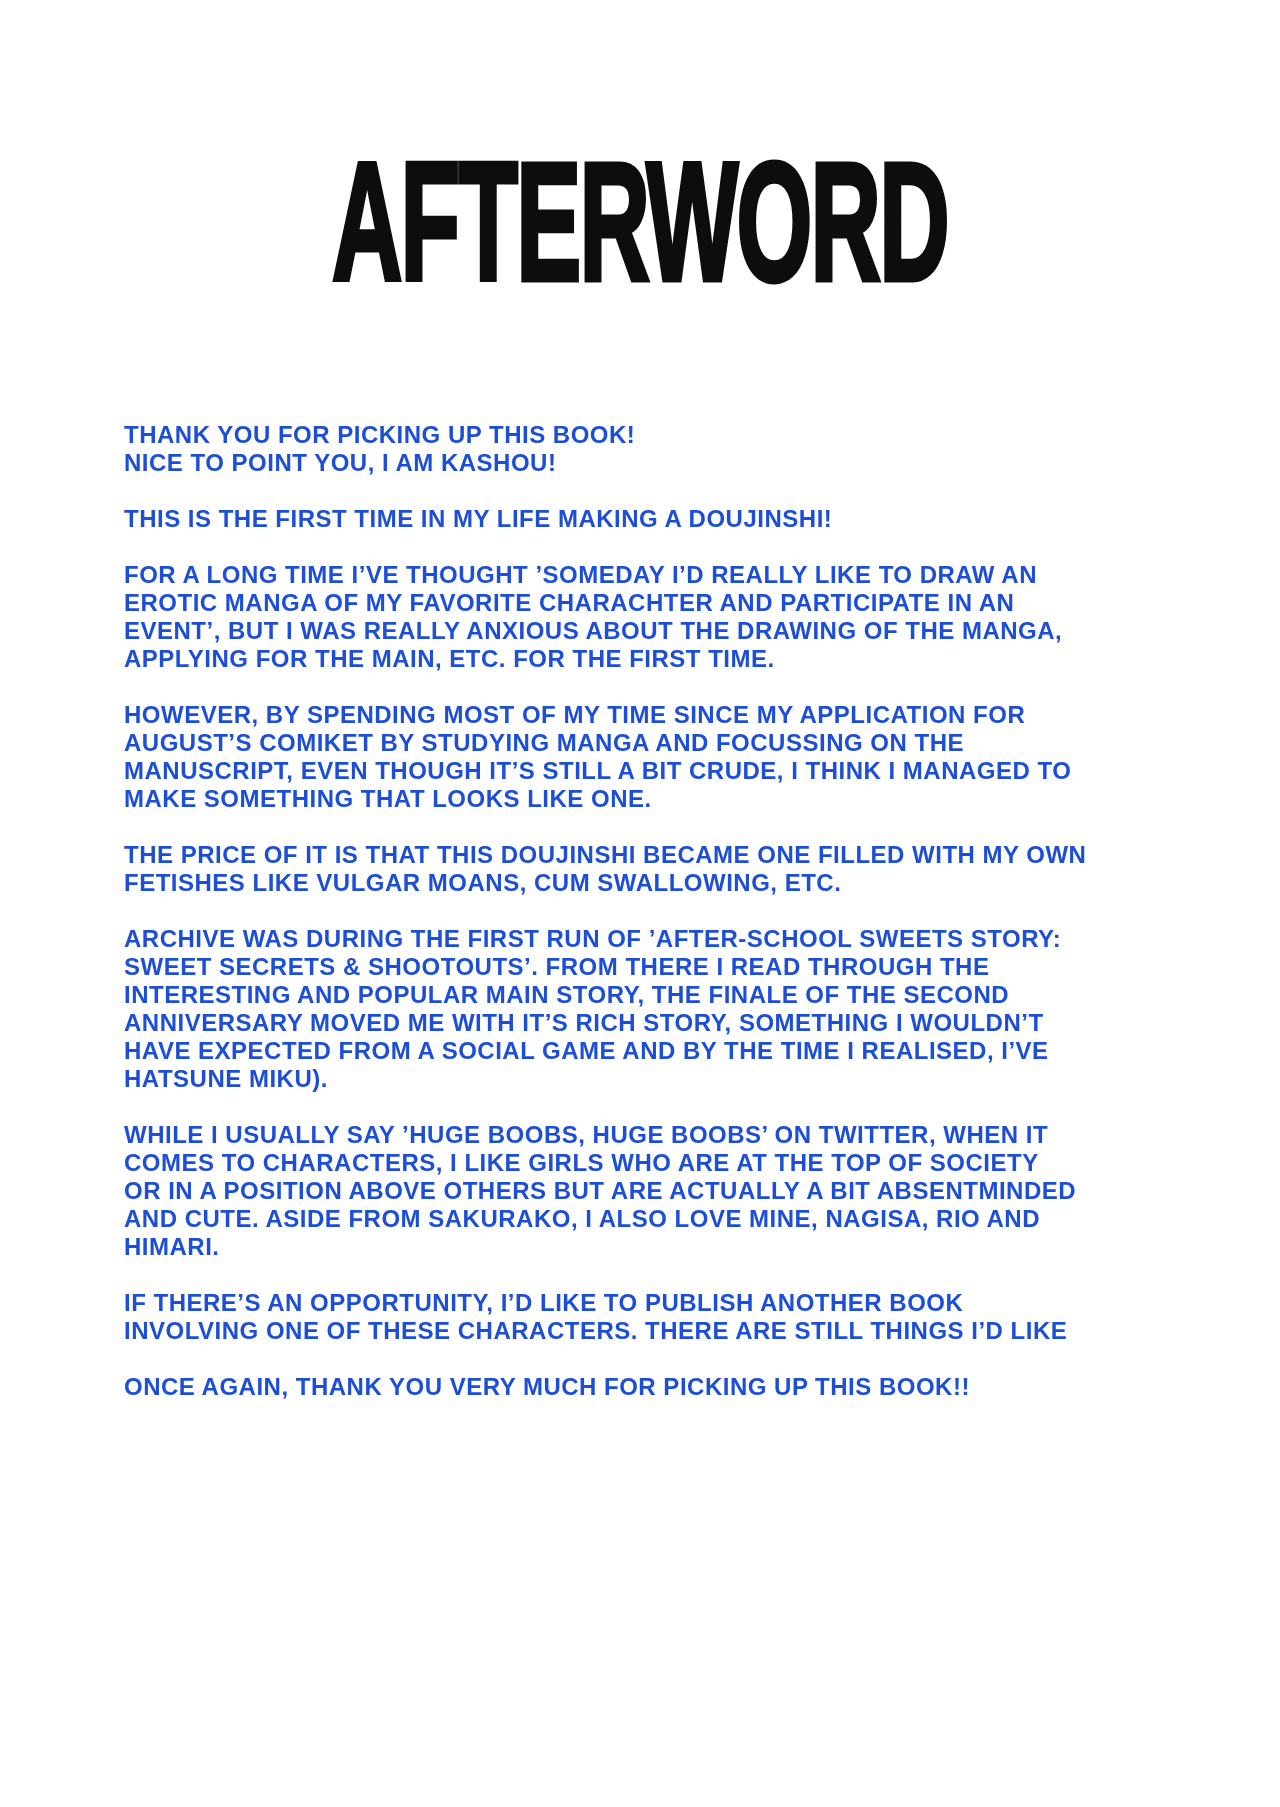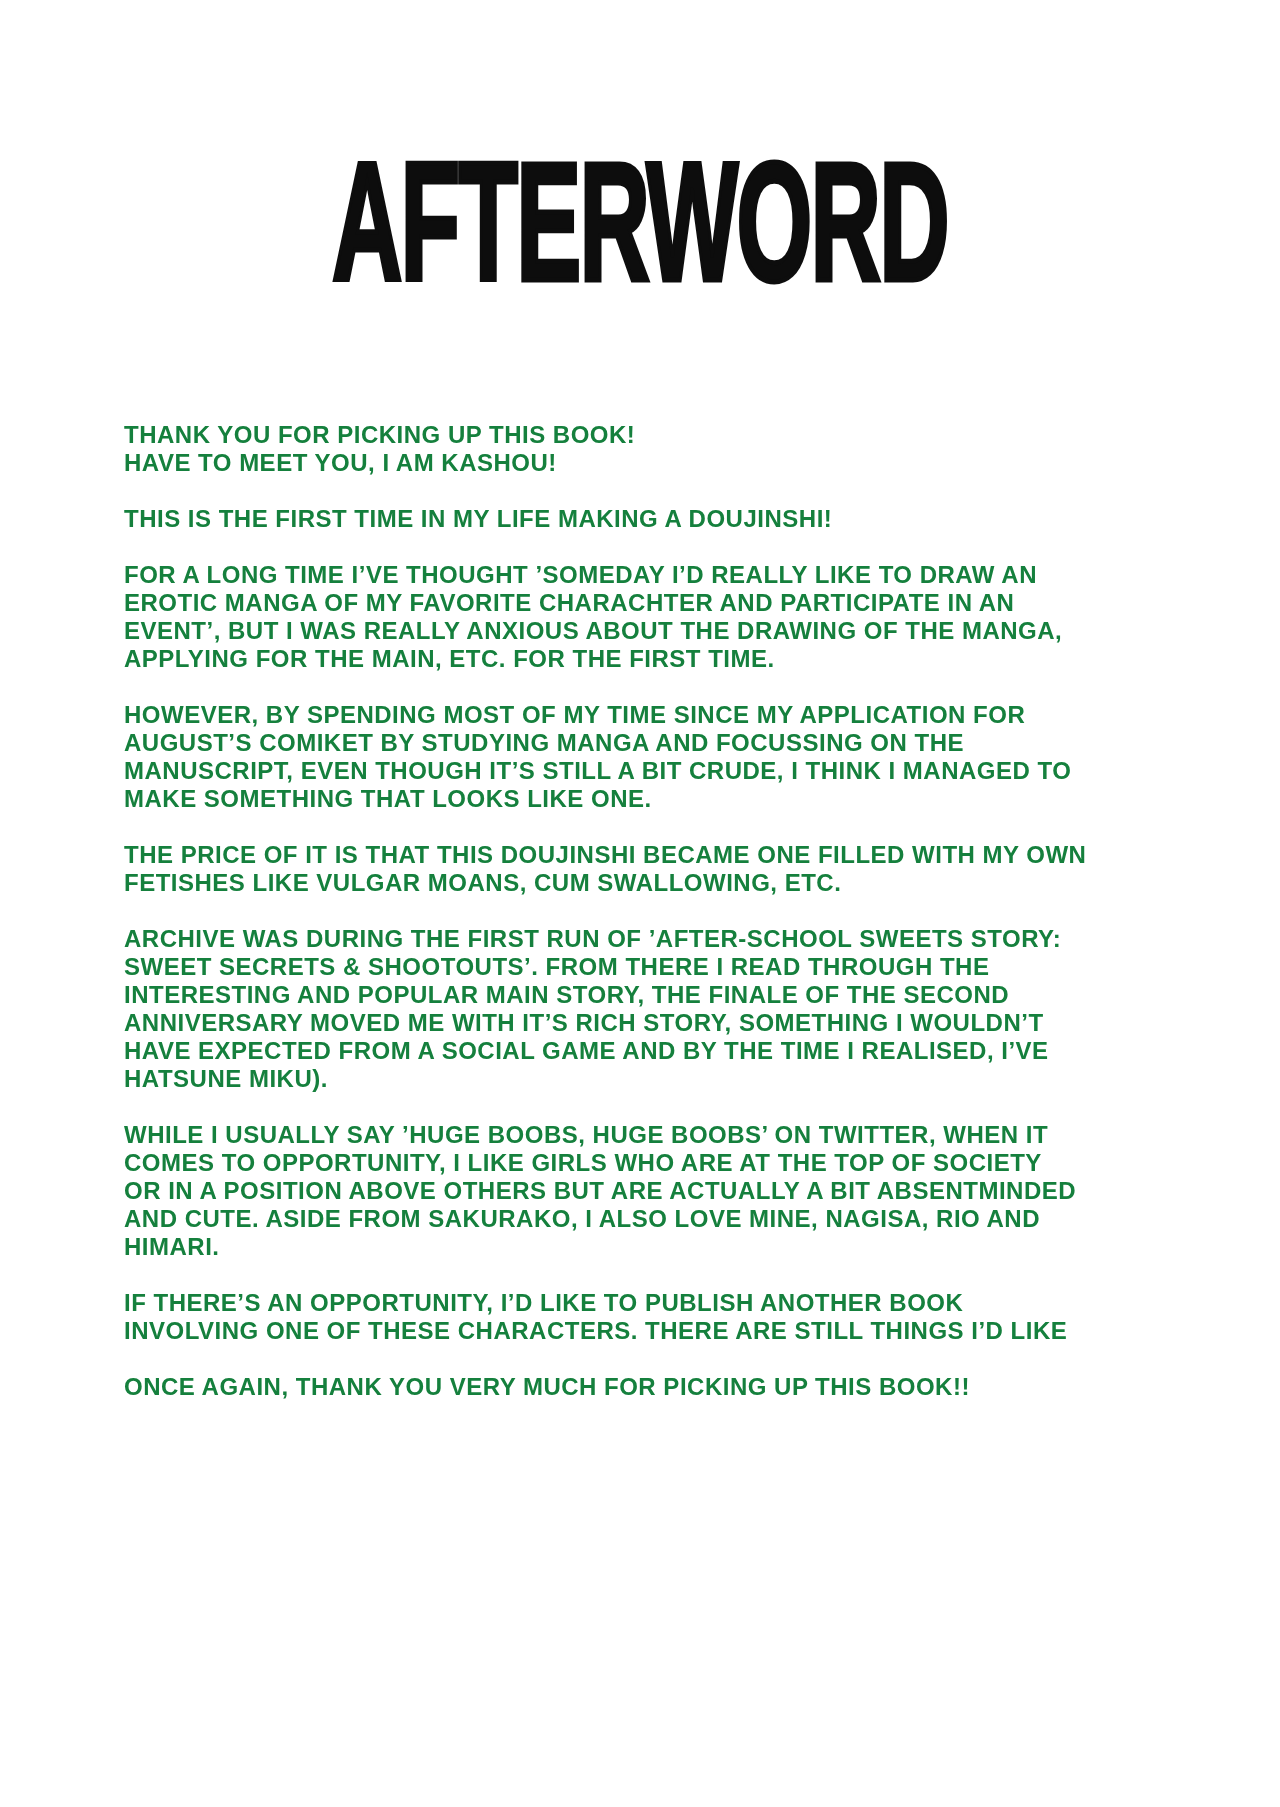--- a/index.html
+++ b/index.html
@@ -37,21 +37,21 @@
   }
   .body-text {
     position: absolute;
     left: 124px;
     top: 421px;
     width: 1080px;
     font-size: 24px;
     font-weight: bold;
     line-height: 28px;
     letter-spacing: 0.5px;
-    color: #15803d;
+    color: #1d4ed8;
   }
   .para {
     margin: 0 0 28px 0;
   }
   .line {
     white-space: nowrap;
   }
 </style>
 </head>
 <body>
@@ -59,21 +59,21 @@
 <div class="page">
 
   <div class="title-row">
     <span class="title">AFTERWORD</span>
   </div>
 
   <div class="body-text">
 
     <div class="para">
       <div class="line">THANK YOU FOR PICKING UP THIS BOOK!</div>
-      <div class="line">HAVE TO MEET YOU, I AM KASHOU!</div>
+      <div class="line">NICE TO POINT YOU, I AM KASHOU!</div>
     </div>
 
     <div class="para">
       <div class="line">THIS IS THE FIRST TIME IN MY LIFE MAKING A DOUJINSHI!</div>
     </div>
 
     <div class="para">
       <div class="line">FOR A LONG TIME I’VE THOUGHT ’SOMEDAY I’D REALLY LIKE TO DRAW AN</div>
       <div class="line">EROTIC MANGA OF MY FAVORITE CHARACHTER AND PARTICIPATE IN AN</div>
       <div class="line">EVENT’, BUT I WAS REALLY ANXIOUS ABOUT THE DRAWING OF THE MANGA,</div>
@@ -96,21 +96,21 @@
       <div class="line">ARCHIVE WAS DURING THE FIRST RUN OF ’AFTER-SCHOOL SWEETS STORY:</div>
       <div class="line">SWEET SECRETS &amp; SHOOTOUTS’. FROM THERE I READ THROUGH THE</div>
       <div class="line">INTERESTING AND POPULAR MAIN STORY, THE FINALE OF THE SECOND</div>
       <div class="line">ANNIVERSARY MOVED ME WITH IT’S RICH STORY, SOMETHING I WOULDN’T</div>
       <div class="line">HAVE EXPECTED FROM A SOCIAL GAME AND BY THE TIME I REALISED, I’VE</div>
       <div class="line">HATSUNE MIKU).</div>
     </div>
 
     <div class="para">
       <div class="line">WHILE I USUALLY SAY ’HUGE BOOBS, HUGE BOOBS’ ON TWITTER, WHEN IT</div>
-      <div class="line">COMES TO OPPORTUNITY, I LIKE GIRLS WHO ARE AT THE TOP OF SOCIETY</div>
+      <div class="line">COMES TO CHARACTERS, I LIKE GIRLS WHO ARE AT THE TOP OF SOCIETY</div>
       <div class="line">OR IN A POSITION ABOVE OTHERS BUT ARE ACTUALLY A BIT ABSENTMINDED</div>
       <div class="line">AND CUTE. ASIDE FROM SAKURAKO, I ALSO LOVE MINE, NAGISA, RIO AND</div>
       <div class="line">HIMARI.</div>
     </div>
 
     <div class="para">
       <div class="line">IF THERE’S AN OPPORTUNITY, I’D LIKE TO PUBLISH ANOTHER BOOK</div>
       <div class="line">INVOLVING ONE OF THESE CHARACTERS. THERE ARE STILL THINGS I’D LIKE</div>
     </div>
 

